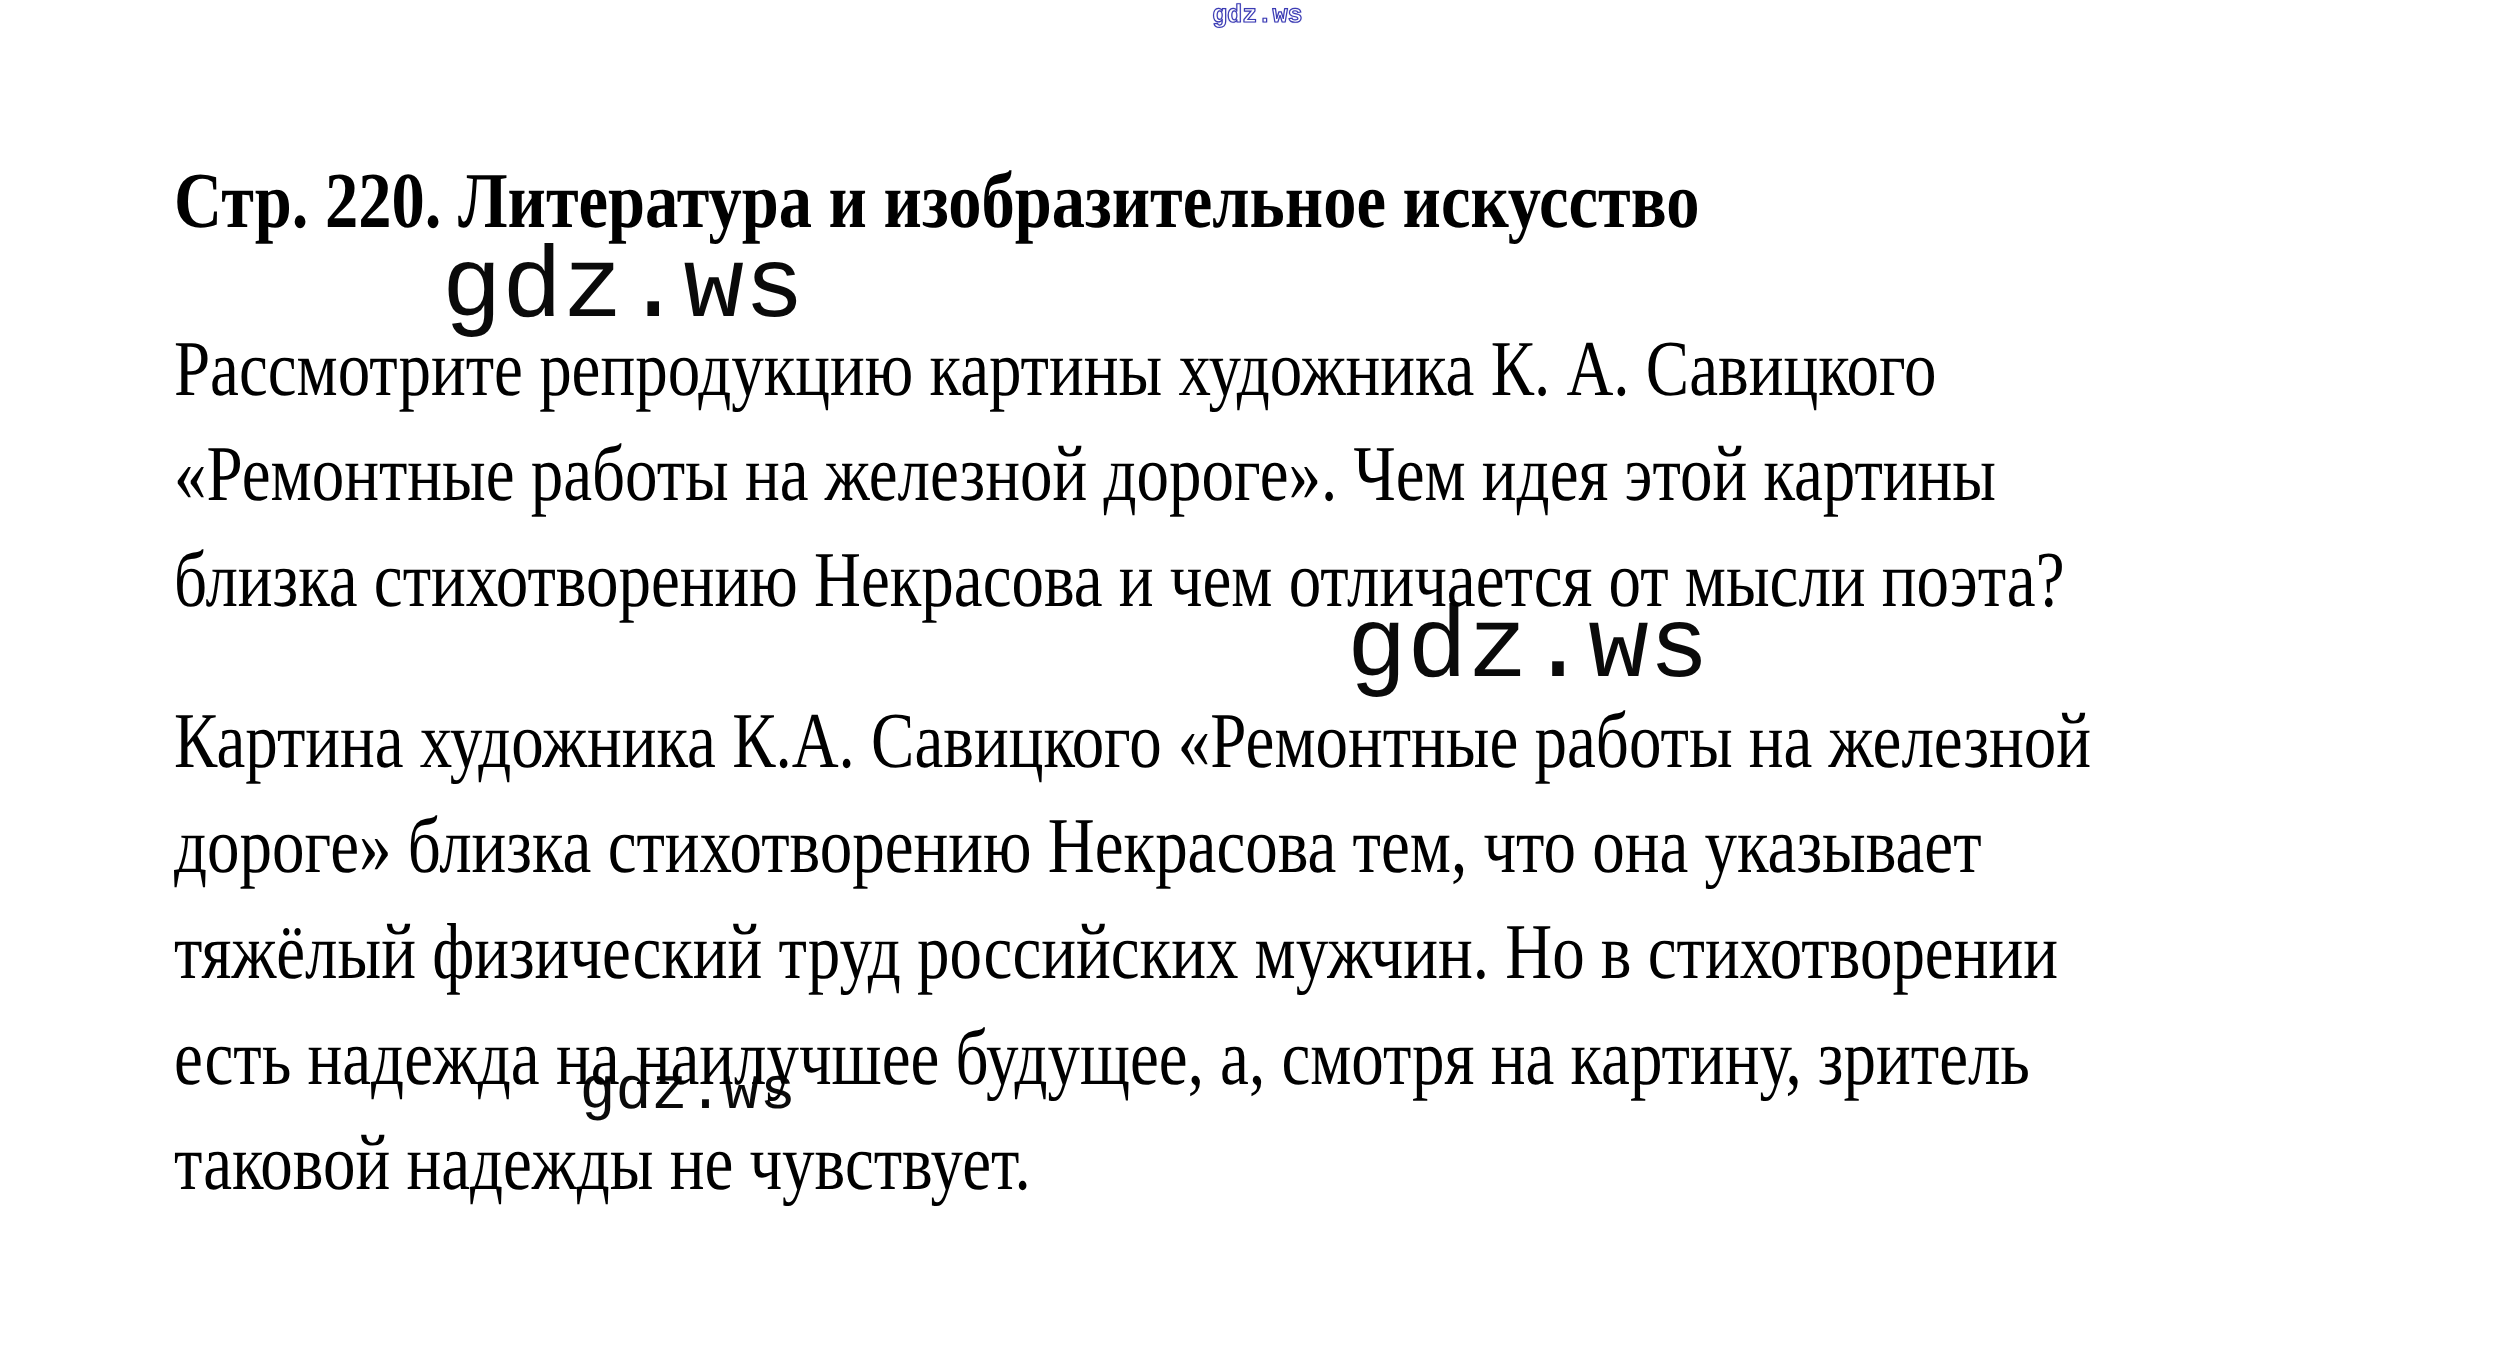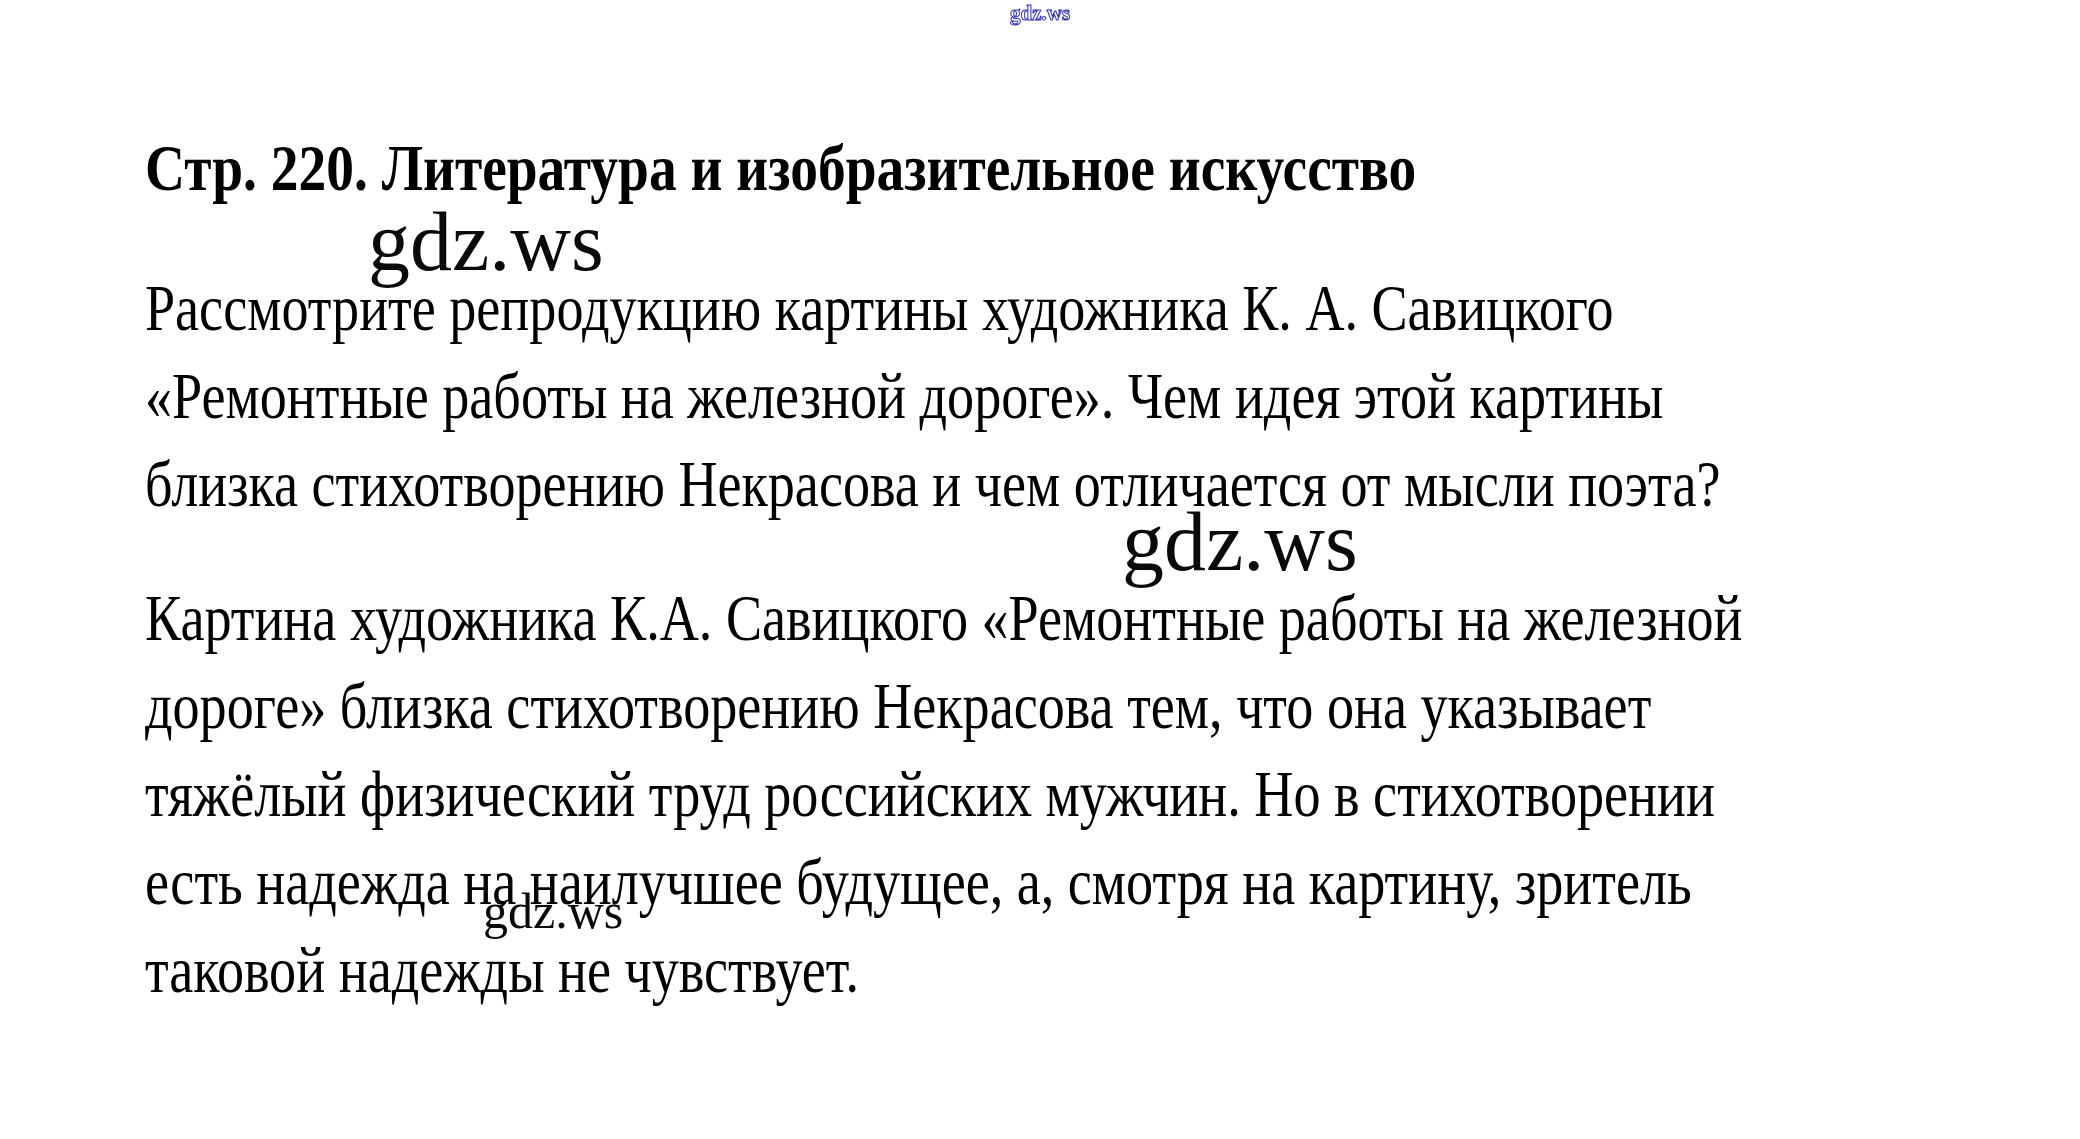--- a/index.html
+++ b/index.html
@@ -32,21 +32,21 @@
     font-weight: bold;
     transform: scaleX(0.84);
   }
   .question { top: 264px; }
   .answer   { top: 574px; }
   .line { display: block; }
 
   
   .wm {
     position: absolute;
-    font-family: Liberation Serif, serif;
+    font-family: Liberation Mono, monospace;
     font-weight: 500;
     color: #0a0a0a;
     z-index: 1;
     line-height: 1;
     white-space: nowrap;
   }
   .wm-after-heading {
     left: 368px;
     top: 200px;
     font-size: 84px;

